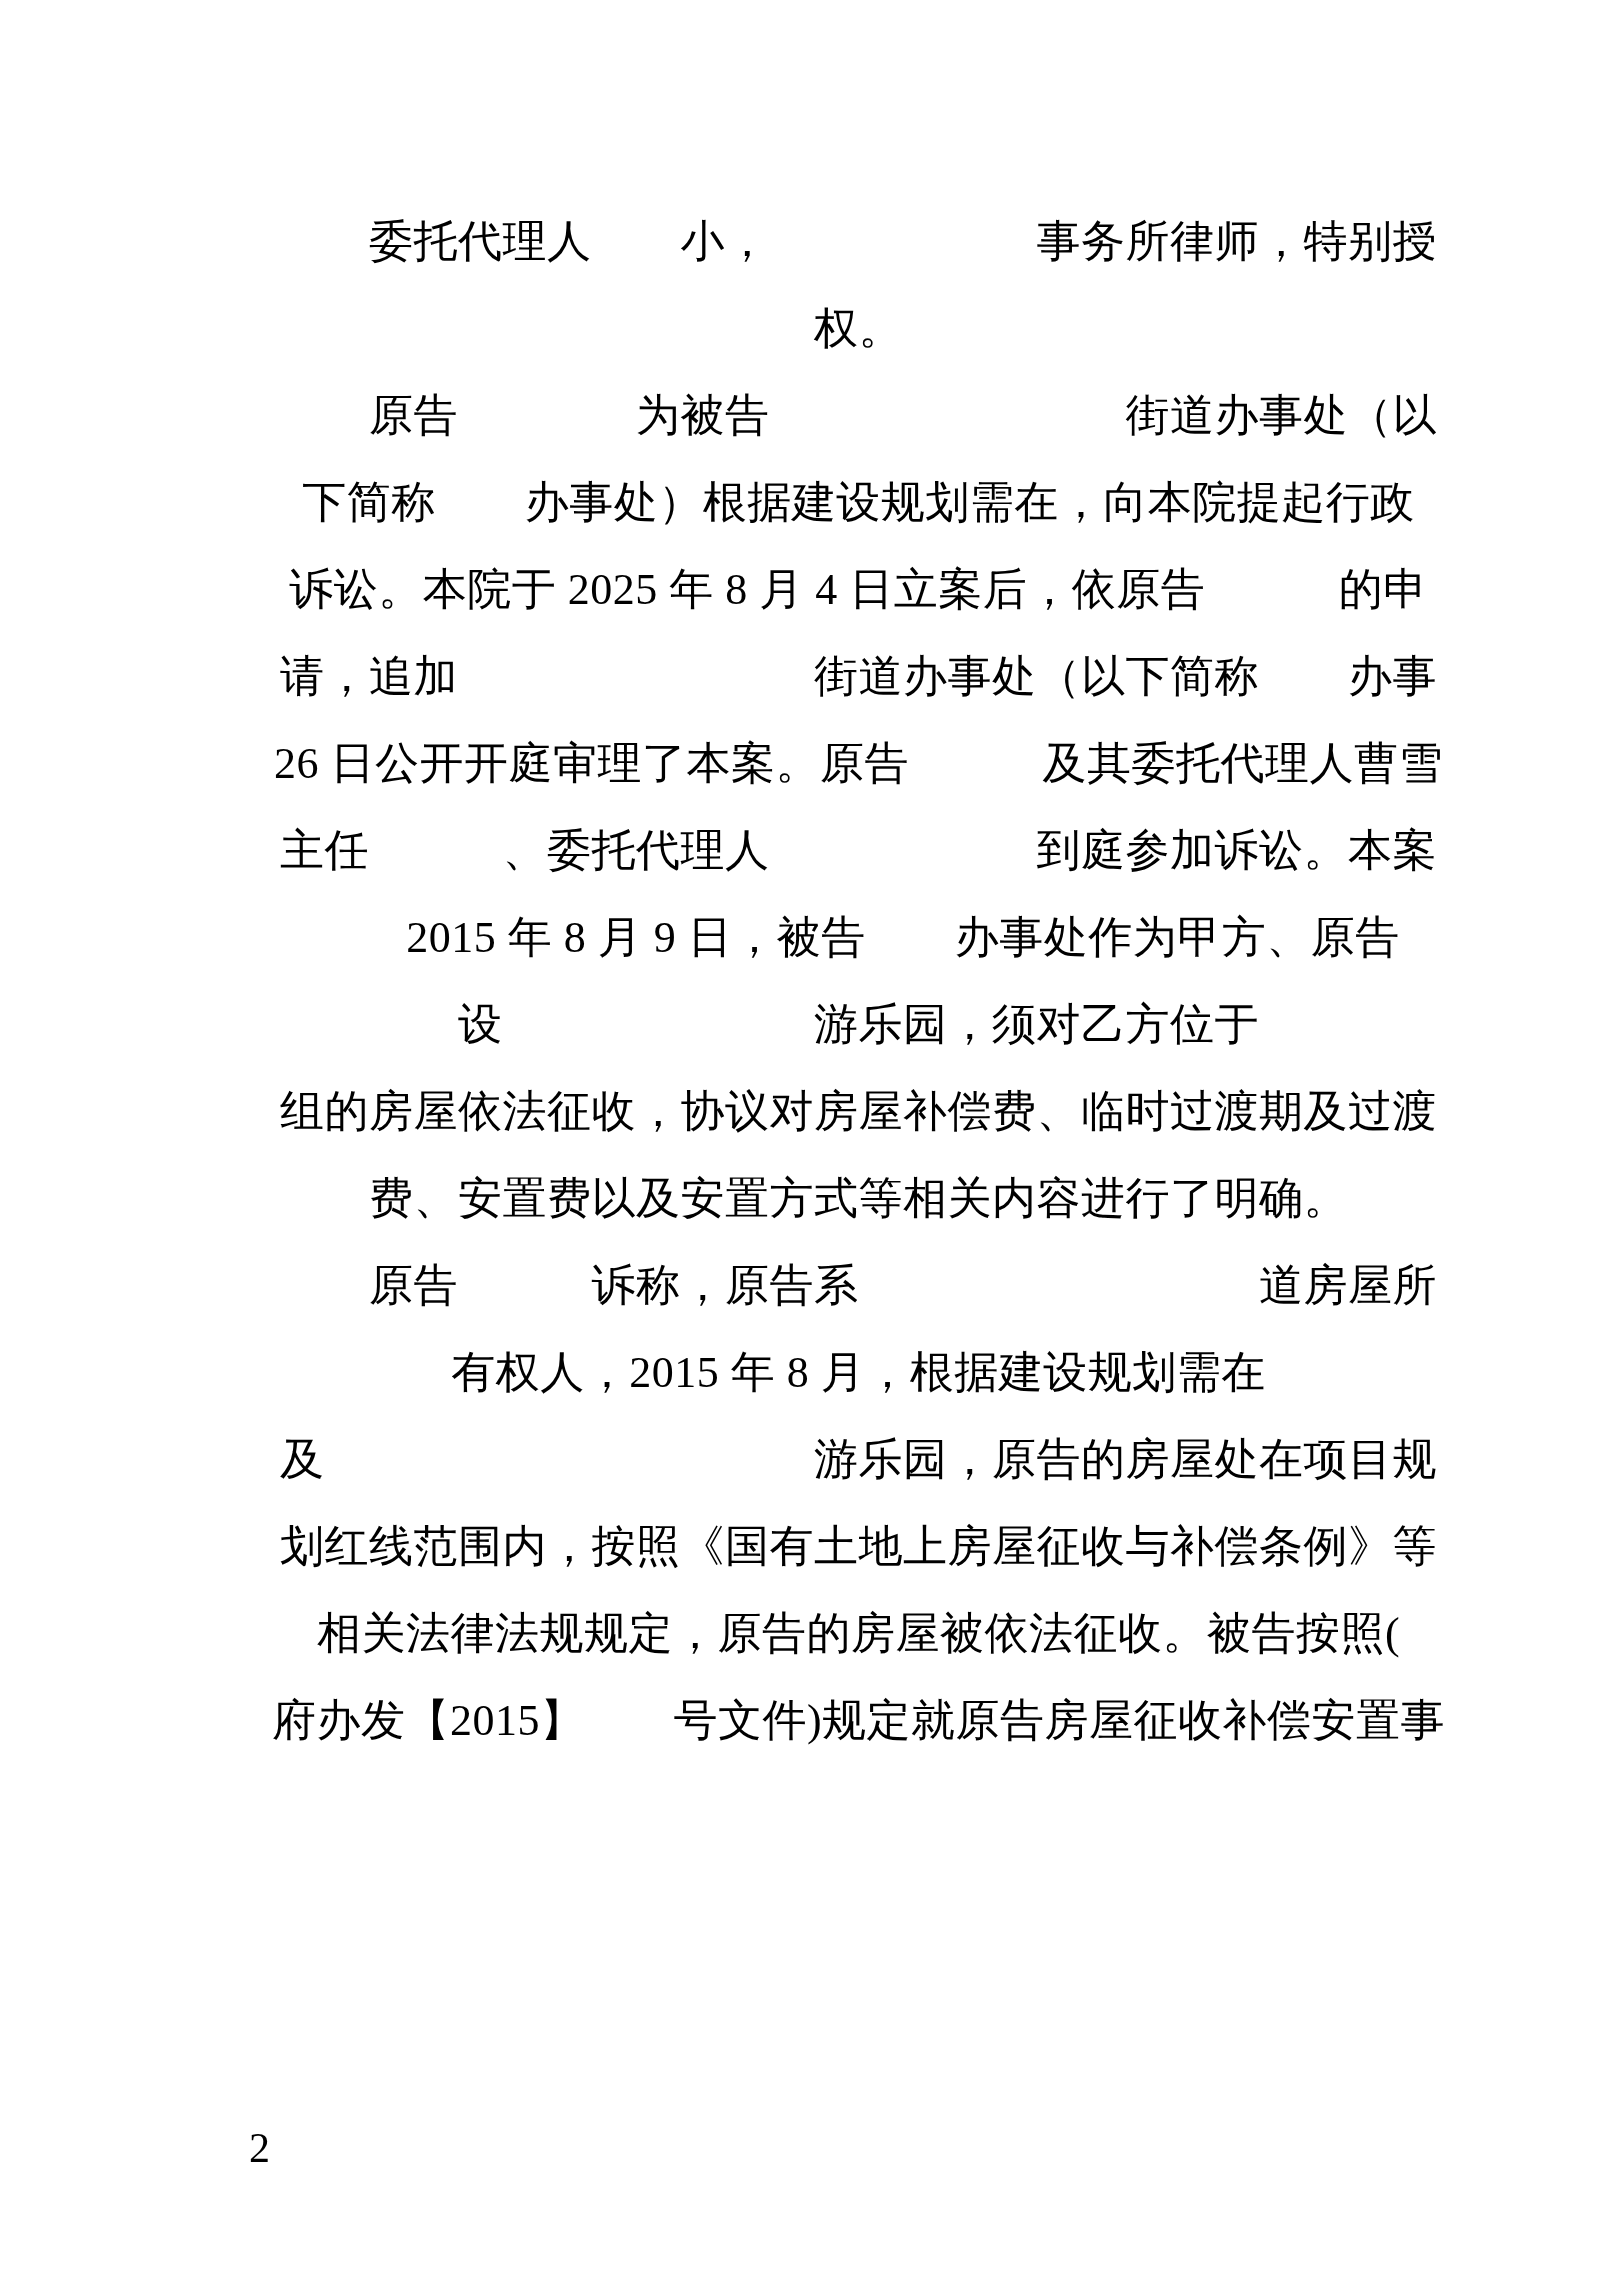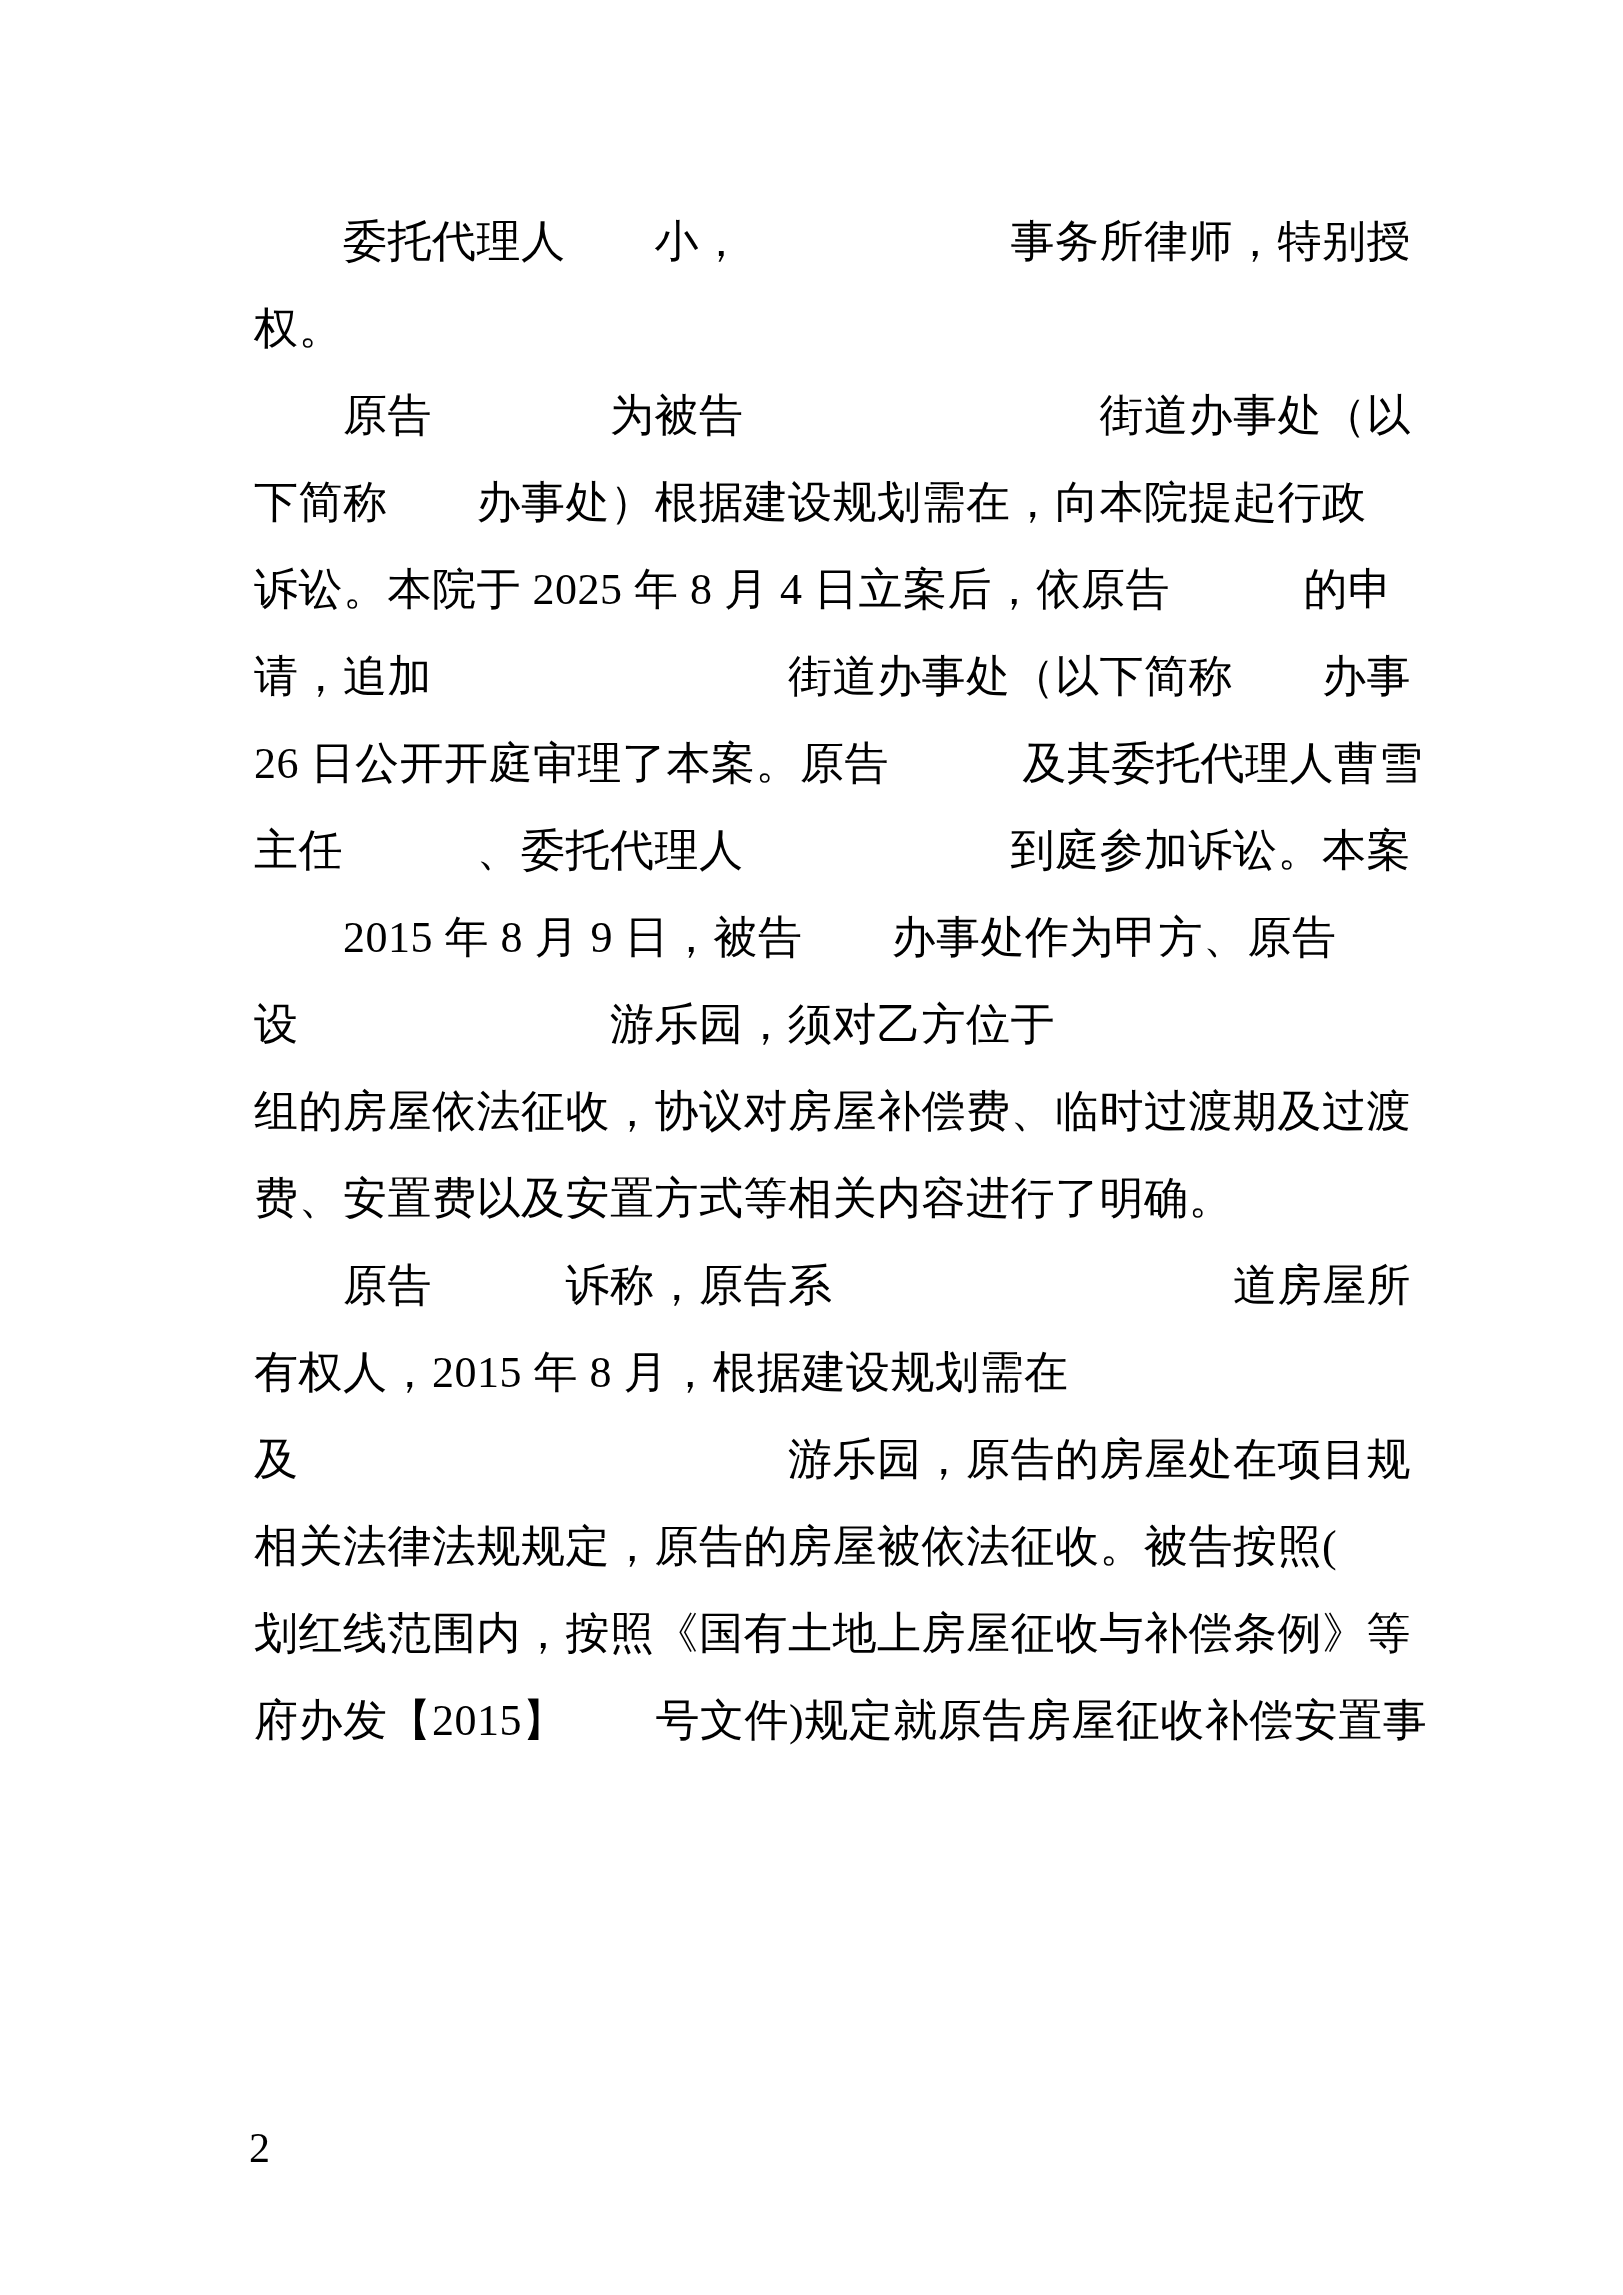--- a/index.html
+++ b/index.html
@@ -11,23 +11,24 @@
     position: relative;
     width: 1623px;
     height: 2295px;
     background: #ffffff;
     overflow: hidden;
     font-family: "Liberation Serif", "DejaVu Serif", serif;
     color: #000000;
   }
   .body-text {
     position: absolute;
-    left: 254px;
+    left: 263px;
     top: 198px;
     width: 1191px;
+    text-align: center;
   }
   .line {
     height: 87px;
     line-height: 87px;
     font-size: 44px;
     white-space: pre;
     letter-spacing: 0.5px;
   }
   .page-number {
     position: absolute;
@@ -51,19 +52,19 @@
     <div class="line">请，追加　　　　　　　　街道办事处（以下简称　　办事</div>
     <div class="line">26 日公开开庭审理了本案。原告　　　及其委托代理人曹雪</div>
     <div class="line">主任　　　、委托代理人　　　　　　到庭参加诉讼。本案</div>
     <div class="line">　　2015 年 8 月 9 日，被告　　办事处作为甲方、原告</div>
     <div class="line">设　　　　　　　游乐园，须对乙方位于</div>
     <div class="line">组的房屋依法征收，协议对房屋补偿费、临时过渡期及过渡</div>
     <div class="line">费、安置费以及安置方式等相关内容进行了明确。</div>
     <div class="line">　　原告　　　诉称，原告系　　　　　　　　　道房屋所</div>
     <div class="line">有权人，2015 年 8 月，根据建设规划需在</div>
     <div class="line">及　　　　　　　　　　　游乐园，原告的房屋处在项目规</div>
+    <div class="line">划红线范围内，按照《国有土地上房屋征收与补偿条例》等</div>
     <div class="line">相关法律法规规定，原告的房屋被依法征收。被告按照(</div>
-    <div class="line">划红线范围内，按照《国有土地上房屋征收与补偿条例》等</div>
     <div class="line">府办发【2015】　　号文件)规定就原告房屋征收补偿安置事</div>
   </div>
   <div class="page-number">2</div>
 </div>
 
 
 </body></html>

